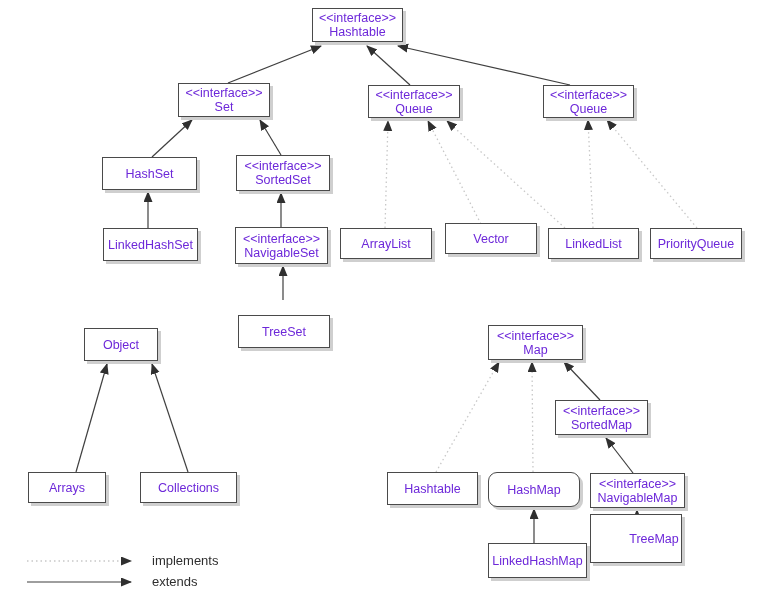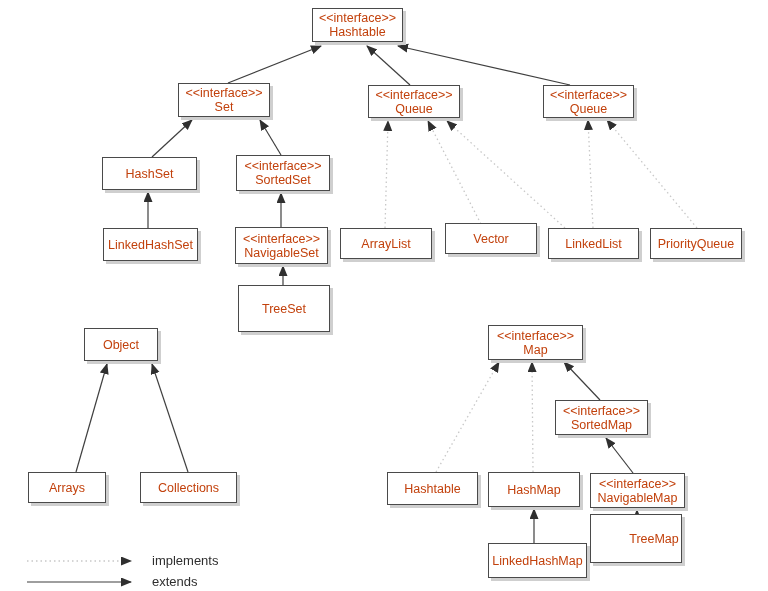--- a/index.html
+++ b/index.html
@@ -32,21 +32,21 @@
     position: absolute;
     box-sizing: border-box;
     background: #ffffff;
     border: 1.2px solid #4a4a4a;
     box-shadow: 3px 3px 0 0 #cfcfcf;
     display: flex;
     flex-direction: column;
     align-items: center;
     justify-content: center;
     text-align: center;
-    color: #c2410c;
+    color: #6d28d9;
     font-size: 12.5px;
     line-height: 1.12;
     white-space: nowrap;
   }
   .node .stereo { display: block; }
   .node .cname  { display: block; }
   line.extends {
     stroke: #3f3f3f;
     stroke-width: 1.2;
   }
@@ -138,21 +138,21 @@
       </div>
       <div class="node" style="left: 445px; top: 223px; width: 92px; height: 31px;">
         <span class="cname">Vector</span>
       </div>
       <div class="node" style="left: 548px; top: 228px; width: 91px; height: 31px;">
         <span class="cname">LinkedList</span>
       </div>
       <div class="node" style="left: 650px; top: 228px; width: 92px; height: 31px;">
         <span class="cname">PriorityQueue</span>
       </div>
-      <div class="node" style="left: 238px; top: 285px; width: 92px; height: 47px;">
+      <div class="node" style="left: 238px; top: 315px; width: 92px; height: 33px;">
         <span class="cname">TreeSet</span>
       </div>
       <div class="node" style="left: 84px; top: 328px; width: 74px; height: 33px;">
         <span class="cname">Object</span>
       </div>
       <div class="node" style="left: 28px; top: 472px; width: 78px; height: 31px;">
         <span class="cname">Arrays</span>
       </div>
       <div class="node" style="left: 140px; top: 472px; width: 97px; height: 31px;">
         <span class="cname">Collections</span>
@@ -161,21 +161,21 @@
         <span class="stereo">&lt;&lt;interface&gt;&gt;</span>
         <span class="cname">Map</span>
       </div>
       <div class="node" style="left: 555px; top: 400px; width: 93px; height: 35px;">
         <span class="stereo">&lt;&lt;interface&gt;&gt;</span>
         <span class="cname">SortedMap</span>
       </div>
       <div class="node" style="left: 387px; top: 472px; width: 91px; height: 33px;">
         <span class="cname">Hashtable</span>
       </div>
-      <div class="node" style="left: 488px; top: 472px; width: 92px; height: 35px;">
+      <div class="node" style="left: 488px; top: 472px; width: 92px; height: 35px; border-radius: 9px;">
         <span class="cname">HashMap</span>
       </div>
       <div class="node" style="left: 590px; top: 473px; width: 95px; height: 35px;">
         <span class="stereo">&lt;&lt;interface&gt;&gt;</span>
         <span class="cname">NavigableMap</span>
       </div>
       <div class="node" style="left: 488px; top: 543px; width: 99px; height: 35px;">
         <span class="cname">LinkedHashMap</span>
       </div>
       <div class="node" style="left: 590px; top: 514px; width: 92px; height: 49px; padding-left: 36px;">

